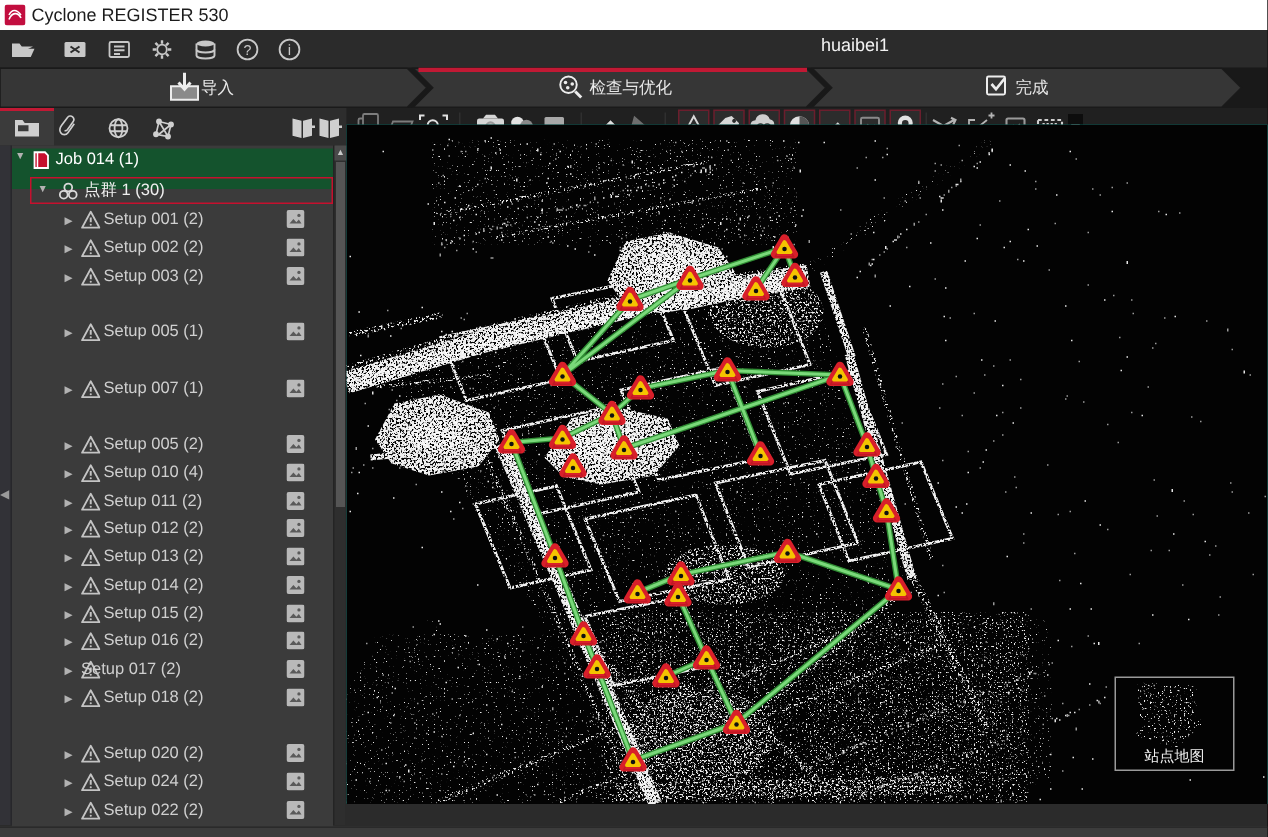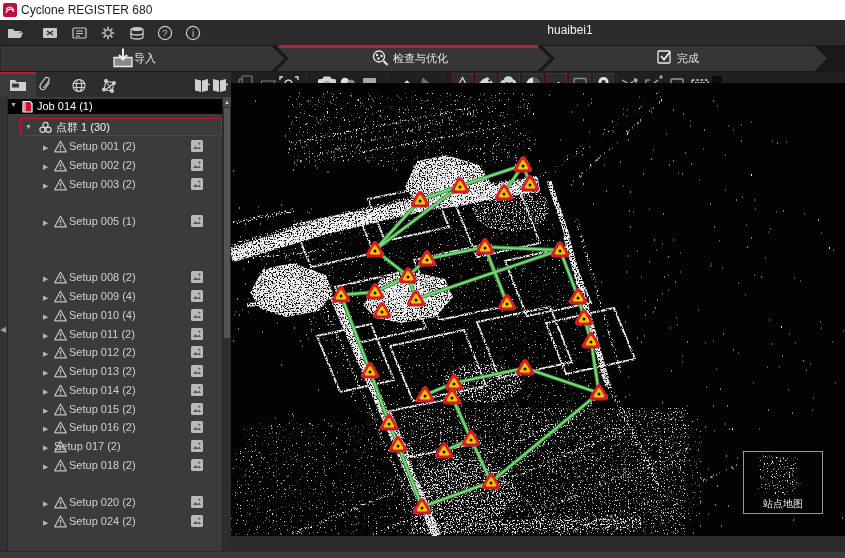--- a/index.html
+++ b/index.html
@@ -23,21 +23,21 @@
 .trow svg{position:absolute;top:3px}
 .chip{position:absolute;left:183px;top:4px}
 </style></head><body>
 <div id="app">
 
 <div id="titlebar">
  <svg class="abs" style="left:3px;top:3px" width="14" height="14" viewBox="0 0 14 14">
         <rect width="14" height="14" rx="2" fill="#c20e3f"></rect>
         <path d="M3 10c2-5 6-5 8-1M3 7c2-4 5-4 8 0" stroke="#fff" stroke-width="1.1" fill="none"></path>
       </svg>
- <span>Cyclone REGISTER 680</span>
+ <span>Cyclone REGISTER 530</span>
 </div>
 
 <div id="menubar">
  <svg class="abs" style="left:7px;top:5px" width="205" height="16" viewBox="0 0 205 16" fill="none" stroke="#c8c8c8" stroke-width="1.2">
   <path d="M1 13V4h5l1.5 2H15" fill="#c8c8c8" stroke="none"></path>
         <path d="M3.5 7.5H16L13.5 13H1z" fill="#c8c8c8" stroke="none"></path>
   <g transform="translate(35,0)">
           <rect x="1" y="3" width="14" height="10" rx="1" fill="#c8c8c8" stroke="none"></rect>
           <path d="M5 6l6 4M11 6l-6 4" stroke="#2b2b2b" stroke-width="1.4"></path>
         </g>
@@ -201,21 +201,21 @@
             <rect x="461" y="8" width="16" height="9" stroke-dasharray="2.5 1.8"></rect>
             <path d="M464 10.5h10M464 13h10" stroke-width="1" stroke-dasharray="1.5 1.2"></path>
           </g>
   </g>
   <rect x="481" y="4" width="10" height="17" fill="#0d0d0d"></rect>
         <path d="M483 11l3 3.5 3-3.5z" fill="#cfcfcf"></path>
  </svg>
 </div>
 
 <div id="tree">
-<div class="trow" style="top:2px;height:15px;line-height:15px;background:#000000;color:#fff">
+<div class="trow" style="top:2px;height:27px;line-height:15px;background:#14532d;color:#fff">
         <span class="exp" style="left:2px;top:-2px">▼</span>
         <svg style="left:13px;top:1px" width="13" height="13" viewBox="0 0 13 13">
           <path d="M2 1.5h7l2 2V12H2z" fill="#c6102e" stroke="#fff" stroke-width="1.2"></path>
           <path d="M4 1.5v10" stroke="#fff" stroke-width="1"></path>
         </svg>
         <span class="lbl" style="left:29px">Job 014 (1)</span>
       </div>
 <div class="trow" style="top:21px;height:18px;line-height:18px;color:#efefef">
         <div class="abs" style="left:12px;top:0;width:202px;height:18px;border:1px solid #c6102e"></div>
         <span class="exp" style="left:17px;top:0">▼</span>
@@ -275,42 +275,42 @@
           <path d="M6.5 5v3.2" stroke-width="1.3"></path>
           <circle cx="6.5" cy="9.8" r=".7" fill="#c4c4c4" stroke="none"></circle>
         </svg>
         <span class="lbl" style="left:61px">Setup 005 (1)</span>
         <svg class="chip" width="12" height="12" viewBox="0 0 12 12">
           <rect width="12" height="12" rx="1.5" fill="#b9b9b9"></rect>
           <path d="M2 9l2.6-3 2 2.2L8.2 6.4 10 9z" fill="#5a5a5a"></path>
           <circle cx="8.3" cy="3.6" r="1.1" fill="#5a5a5a"></circle>
         </svg>
       </div>
-<div class="trow" style="top:171.2px;color:#cfcfcf">
-        <span class="exp" style="left:35px;top:1px">▶</span>
-        <svg style="left:46px" width="13" height="13" viewBox="0 0 13 13" fill="none" stroke="#c4c4c4" stroke-width="1.2">
-          <path d="M6.5 1.2L12.3 11.8H.7z" stroke-linejoin="round"></path>
-          <path d="M6.5 5v3.2" stroke-width="1.3"></path>
-          <circle cx="6.5" cy="9.8" r=".7" fill="#c4c4c4" stroke="none"></circle>
-        </svg>
-        <span class="lbl" style="left:61px">Setup 008 (2)</span>
+<div class="trow" style="top:152.5px;color:#cfcfcf">
+        <span class="exp" style="left:35px;top:1px">▶</span>
+        <svg style="left:46px" width="13" height="13" viewBox="0 0 13 13" fill="none" stroke="#c4c4c4" stroke-width="1.2">
+          <path d="M6.5 1.2L12.3 11.8H.7z" stroke-linejoin="round"></path>
+          <path d="M6.5 5v3.2" stroke-width="1.3"></path>
+          <circle cx="6.5" cy="9.8" r=".7" fill="#c4c4c4" stroke="none"></circle>
+        </svg>
+        <span class="lbl" style="left:61px">Setup 007 (1)</span>
         <svg class="chip" width="12" height="12" viewBox="0 0 12 12">
           <rect width="12" height="12" rx="1.5" fill="#b9b9b9"></rect>
           <path d="M2 9l2.6-3 2 2.2L8.2 6.4 10 9z" fill="#5a5a5a"></path>
           <circle cx="8.3" cy="3.6" r="1.1" fill="#5a5a5a"></circle>
         </svg>
       </div>
 <div class="trow" style="top:190.0px;color:#cfcfcf">
         <span class="exp" style="left:35px;top:1px">▶</span>
         <svg style="left:46px" width="13" height="13" viewBox="0 0 13 13" fill="none" stroke="#c4c4c4" stroke-width="1.2">
           <path d="M6.5 1.2L12.3 11.8H.7z" stroke-linejoin="round"></path>
           <path d="M6.5 5v3.2" stroke-width="1.3"></path>
           <circle cx="6.5" cy="9.8" r=".7" fill="#c4c4c4" stroke="none"></circle>
         </svg>
-        <span class="lbl" style="left:61px">Setup 009 (4)</span>
+        <span class="lbl" style="left:61px">Setup 005 (2)</span>
         <svg class="chip" width="12" height="12" viewBox="0 0 12 12">
           <rect width="12" height="12" rx="1.5" fill="#b9b9b9"></rect>
           <path d="M2 9l2.6-3 2 2.2L8.2 6.4 10 9z" fill="#5a5a5a"></path>
           <circle cx="8.3" cy="3.6" r="1.1" fill="#5a5a5a"></circle>
         </svg>
       </div>
 <div class="trow" style="top:208.8px;color:#cfcfcf">
         <span class="exp" style="left:35px;top:1px">▶</span>
         <svg style="left:46px" width="13" height="13" viewBox="0 0 13 13" fill="none" stroke="#c4c4c4" stroke-width="1.2">
           <path d="M6.5 1.2L12.3 11.8H.7z" stroke-linejoin="round"></path>
@@ -451,20 +451,34 @@
         </svg>
       </div>
 <div class="trow" style="top:415.0px;color:#cfcfcf">
         <span class="exp" style="left:35px;top:1px">▶</span>
         <svg style="left:46px" width="13" height="13" viewBox="0 0 13 13" fill="none" stroke="#c4c4c4" stroke-width="1.2">
           <path d="M6.5 1.2L12.3 11.8H.7z" stroke-linejoin="round"></path>
           <path d="M6.5 5v3.2" stroke-width="1.3"></path>
           <circle cx="6.5" cy="9.8" r=".7" fill="#c4c4c4" stroke="none"></circle>
         </svg>
         <span class="lbl" style="left:61px">Setup 024 (2)</span>
+        <svg class="chip" width="12" height="12" viewBox="0 0 12 12">
+          <rect width="12" height="12" rx="1.5" fill="#b9b9b9"></rect>
+          <path d="M2 9l2.6-3 2 2.2L8.2 6.4 10 9z" fill="#5a5a5a"></path>
+          <circle cx="8.3" cy="3.6" r="1.1" fill="#5a5a5a"></circle>
+        </svg>
+      </div>
+<div class="trow" style="top:433.8px;color:#cfcfcf">
+        <span class="exp" style="left:35px;top:1px">▶</span>
+        <svg style="left:46px" width="13" height="13" viewBox="0 0 13 13" fill="none" stroke="#c4c4c4" stroke-width="1.2">
+          <path d="M6.5 1.2L12.3 11.8H.7z" stroke-linejoin="round"></path>
+          <path d="M6.5 5v3.2" stroke-width="1.3"></path>
+          <circle cx="6.5" cy="9.8" r=".7" fill="#c4c4c4" stroke="none"></circle>
+        </svg>
+        <span class="lbl" style="left:61px">Setup 022 (2)</span>
         <svg class="chip" width="12" height="12" viewBox="0 0 12 12">
           <rect width="12" height="12" rx="1.5" fill="#b9b9b9"></rect>
           <path d="M2 9l2.6-3 2 2.2L8.2 6.4 10 9z" fill="#5a5a5a"></path>
           <circle cx="8.3" cy="3.6" r="1.1" fill="#5a5a5a"></circle>
         </svg>
       </div>
 <div class="trow" style="top:452.5px;color:#cfcfcf">
         <span class="exp" style="left:35px;top:1px">▶</span>
         <span class="lbl" style="left:61px">Setup 023 (2)</span>
       </div>

